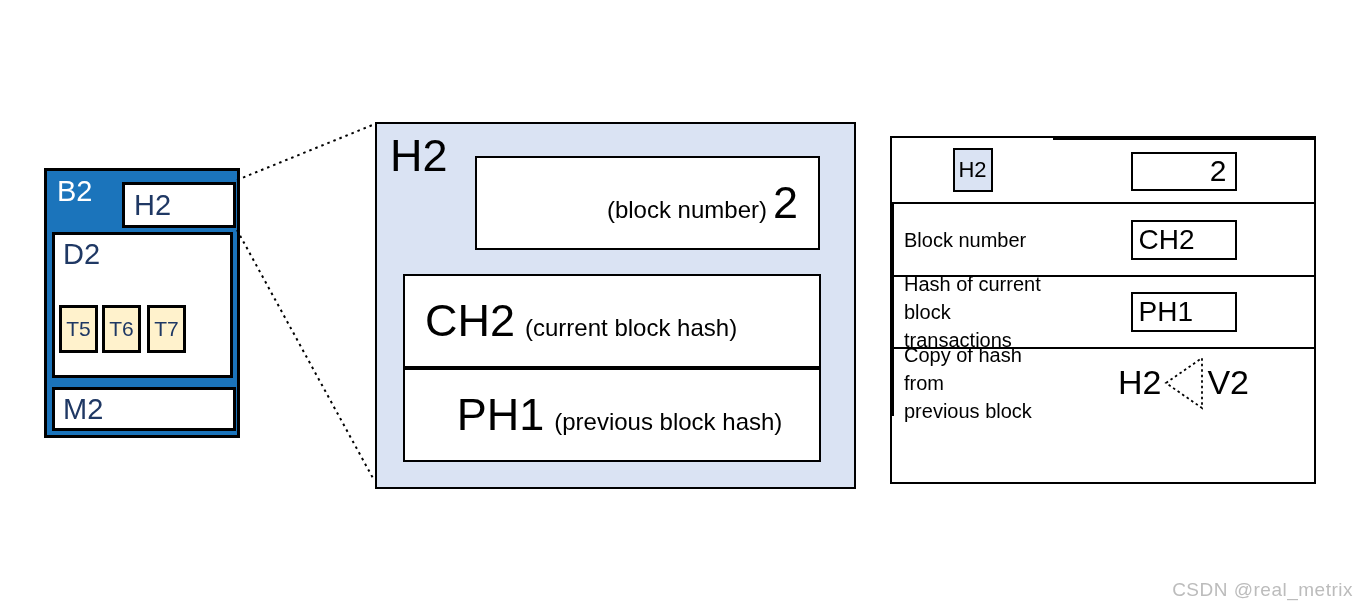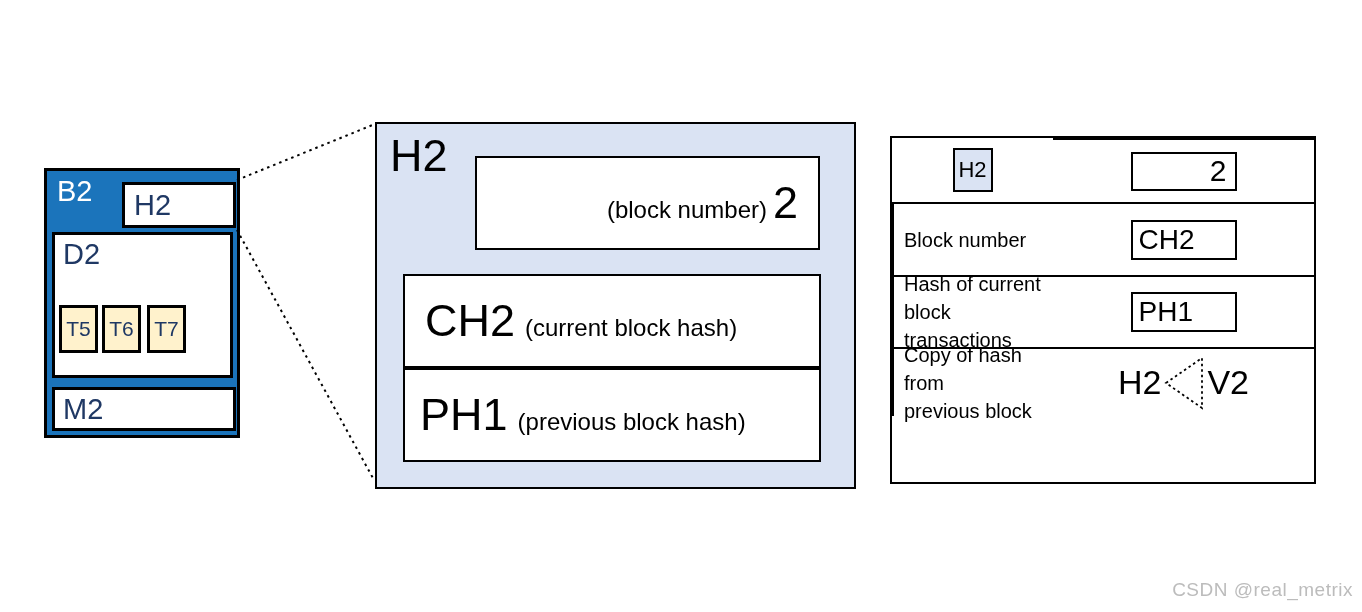--- a/index.html
+++ b/index.html
@@ -52,21 +52,21 @@
   }
   .detail-label { position:absolute; left:13px; top:9px; font-size:45px; line-height:1; color:#000; }
   .field {
     position:absolute; background:#fff; border:2.5px solid #000;
     display:flex; align-items:center;
   }
   .field-inner { width:100%; white-space:nowrap; }
   .field-number { left:98px; top:32px; width:345px; height:94px; padding-right:20px; }
   .field-number .field-inner { text-align:right; }
   .field-ch { left:26px; top:150px; width:418px; height:94px; padding-left:20px; }
-  .field-ph { left:26px; top:244px; width:418px; height:94px; padding-left:15px; }
+  .field-ph { left:26px; top:244px; width:418px; height:94px; padding-left:15px;text-align:center; }
   .big-val { font-size:45px; }
   .annot { font-size:24px; }
   .field-ch .annot, .field-ph .annot { margin-left:10px; }
   .field-number .annot { margin-right:6px; }
 
   
   .legend {
     position:absolute; left:890px; top:136px; width:426px; height:348px;
     border:2px solid #000; background:#fff;
     display:grid; grid-template-columns:161px 1fr;

